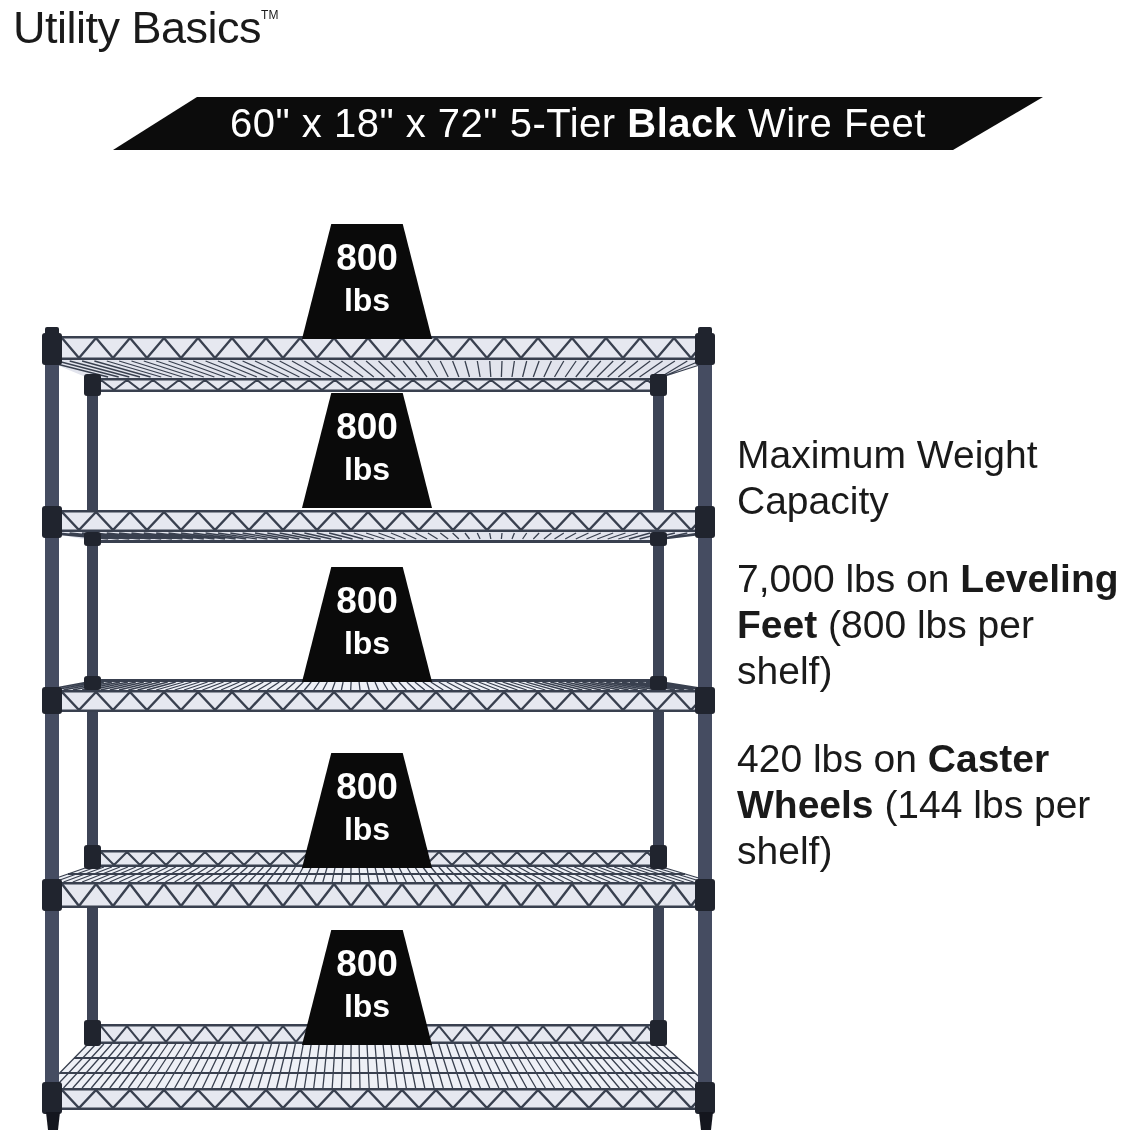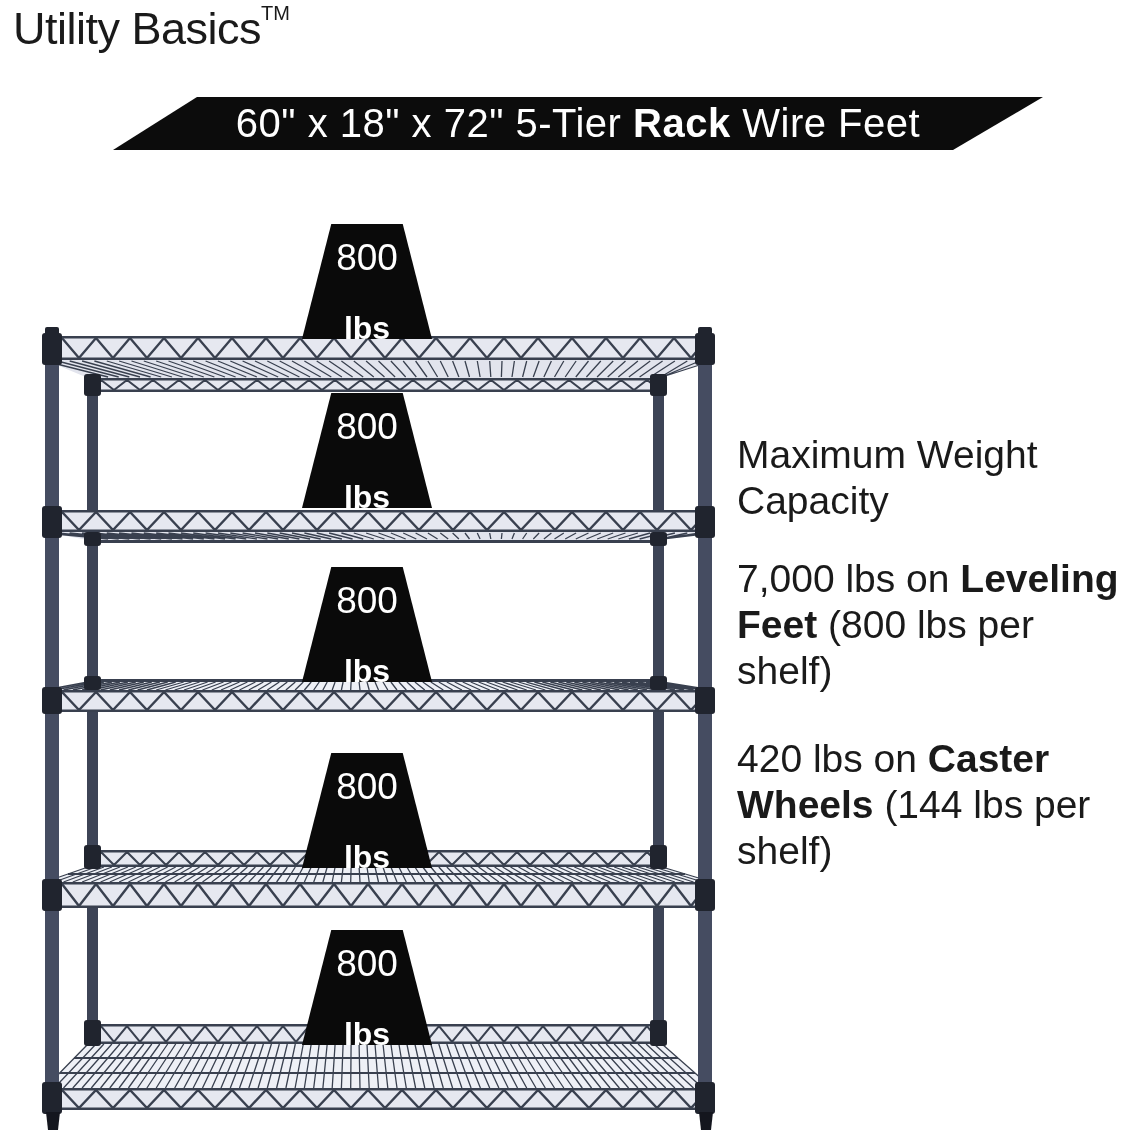--- a/index.html
+++ b/index.html
@@ -2,21 +2,21 @@
 <html style="--page-bg: #ffffff; --text: #1a1a1a; --banner-bg: #0c0c0c; --banner-text: #ffffff; --badge-bg: #0a0a0a; --badge-text: #ffffff; --rack-metal: #454c61; --rack-metal-back: #3d4456; --rack-collar: #20242e; --rack-foot: #14161e; --wire: #39404f; --band-bg: #e6e8f0; --mesh-bg: #eef0f6; --hatch-bg: #e2e4ed;"><head>
 <meta charset="utf-8">
 <style>
   html,body{margin:0;padding:0;background:var(--page-bg,#fff);}
   .stage{position:relative;width:1137px;height:1131px;overflow:hidden;
          font-family:"Liberation Sans",sans-serif;background:var(--page-bg,#fff);}
 
   
   .logo{position:absolute;left:13px;top:2px;font-size:45px;letter-spacing:-0.5px;
         color:var(--text,#161616);white-space:nowrap;}
-  .logo sup{font-size:20px;vertical-align:24px;letter-spacing:0;}
+  .logo sup{font-size:12px;vertical-align:24px;letter-spacing:0;}
 
   
   .banner{position:absolute;left:113px;top:97px;width:930px;height:53px;
           background:var(--banner-bg,#0c0c0c);
           clip-path:polygon(9.03% 0%,100% 0%,90.32% 100%,0% 100%);
           display:flex;align-items:center;justify-content:center;}
   .banner-text{color:var(--banner-text,#fff);font-size:40px;letter-spacing:0.5px;white-space:pre;}
   .banner-text b{font-weight:700;}
 
   
@@ -30,39 +30,39 @@
   .hatch-bg{fill:var(--hatch-bg,#e2e4ed);}
   .wl{stroke:var(--wire,#39404f);fill:none;}
   .wire-line{stroke:var(--wire,#39404f);stroke-width:2;}
 
   
   .badge{position:absolute;left:302px;width:130px;height:115px;z-index:5;
          background:var(--badge-bg,#0a0a0a);
          clip-path:polygon(22.5% 0%,77.5% 0%,100% 100%,0% 100%);
          display:flex;flex-direction:column;align-items:center;padding-top:13px;
          box-sizing:border-box;}
-  .badge-value{color:var(--badge-text,#fff);font-size:37px;font-weight:400;line-height:1.15;text-align:center;}
-  .badge-unit{color:var(--badge-text,#fff);font-size:32px;font-weight:700;line-height:1.25;margin-top:28px;}
+  .badge-value{color:var(--badge-text,#fff);font-size:37px;font-weight:700;line-height:1.15;text-align:center;}
+  .badge-unit{color:var(--badge-text,#fff);font-size:32px;font-weight:700;line-height:1.25;}
 
   
   .info{position:absolute;left:737px;top:432px;width:402px;z-index:6;
         color:var(--text,#1a1a1a);font-size:39px;line-height:46px;}
   .info p{margin:0 0 32px 0;}
   .info p.item{margin-bottom:42px;}
   .info b{font-weight:700;}
 </style>
 </head>
 <body>
 
 <div class="stage">
 
   <div class="logo"><span>Utility Basics</span><sup>TM</sup></div>
 
   <div class="banner">
-    <span class="banner-text"><span>60" x 18" x 72" 5-Tier </span><b>Rack</b><span> Wire Feet</span></span>
+    <span class="banner-text"><span>60" x 18" x 72" 5-Tier </span><b>Black</b><span> Wire Feet</span></span>
   </div>
 
   <svg class="rack-svg" width="1137" height="1131" viewBox="0 0 1137 1131">
 
     <g>
       <rect class="metal-b" x="87" y="368" width="11" height="678" rx="2"></rect>
       <rect class="metal-b" x="653" y="368" width="11" height="678" rx="2"></rect>
     </g>
 
     <g>

